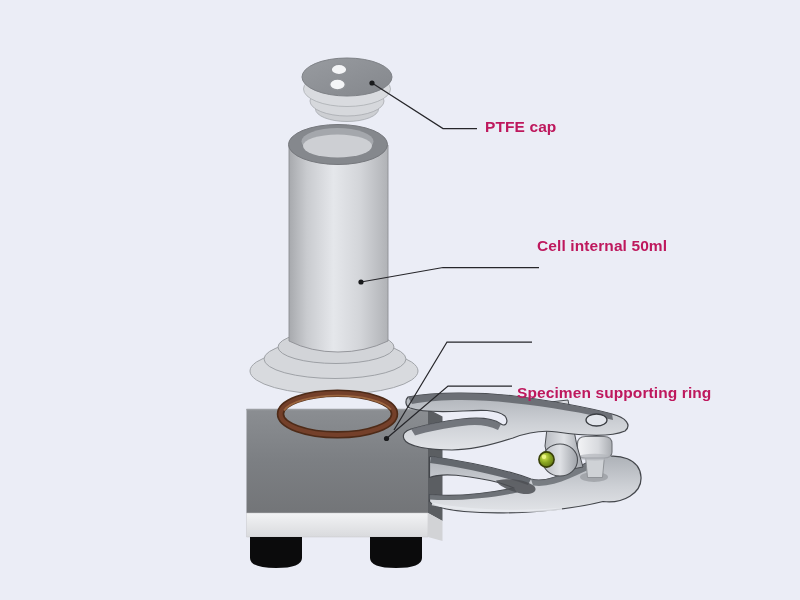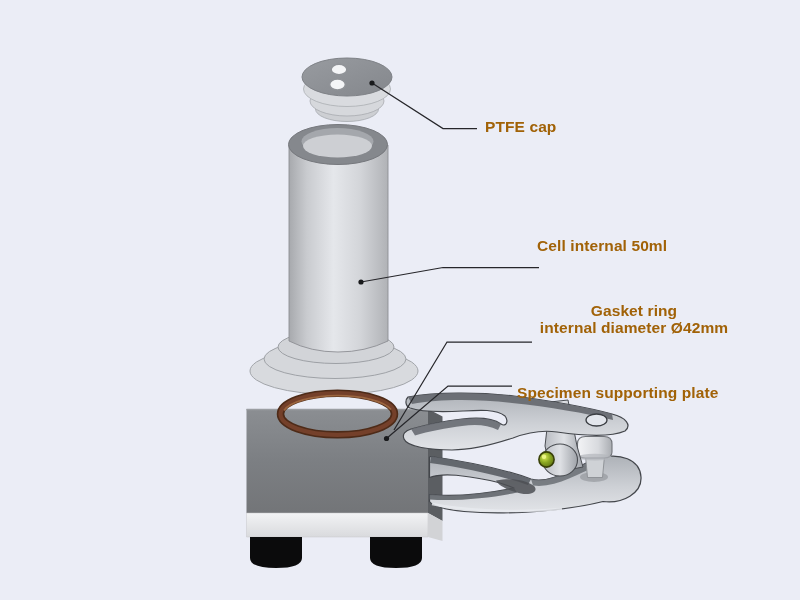--- a/index.html
+++ b/index.html
@@ -8,21 +8,21 @@
     width:800px;height:600px;
     background:#ebedf6;
     overflow:hidden;
     font-family:"Liberation Sans","DejaVu Sans",sans-serif;
   }
   .stage svg{position:absolute;left:0;top:0;}
   .label{
     position:absolute;
     font-size:15.5px;
     font-weight:700;
-    color:#a16207;
+    color:#be185d;
     letter-spacing:.1px;
     line-height:17px;
     white-space:nowrap;
   }
   .label.centered{text-align:center;white-space:normal;}
 </style>
 </head>
 <body>
 
 <div class="stage">
@@ -166,20 +166,16 @@
       <circle cx="372" cy="83" r="2.6"></circle>
       <circle cx="361" cy="282" r="2.6"></circle>
       <circle cx="386.5" cy="438.5" r="2.6"></circle>
     </g>
   </svg>
 
   <div class="label" style="left:485px;top:118px">PTFE cap</div>
 
   <div class="label" style="left:537px;top:237px">Cell internal 50ml</div>
 
-  <div class="label centered" style="left:532px;top:302px;width:204px">
-    <div>Gasket ring</div>
-    <div>internal diameter Ø42mm</div>
-  </div>
 
-  <div class="label" style="left:517px;top:384px">Specimen supporting plate</div>
+  <div class="label" style="left:517px;top:384px">Specimen supporting ring</div>
 
 </div>
 
 </body></html>

